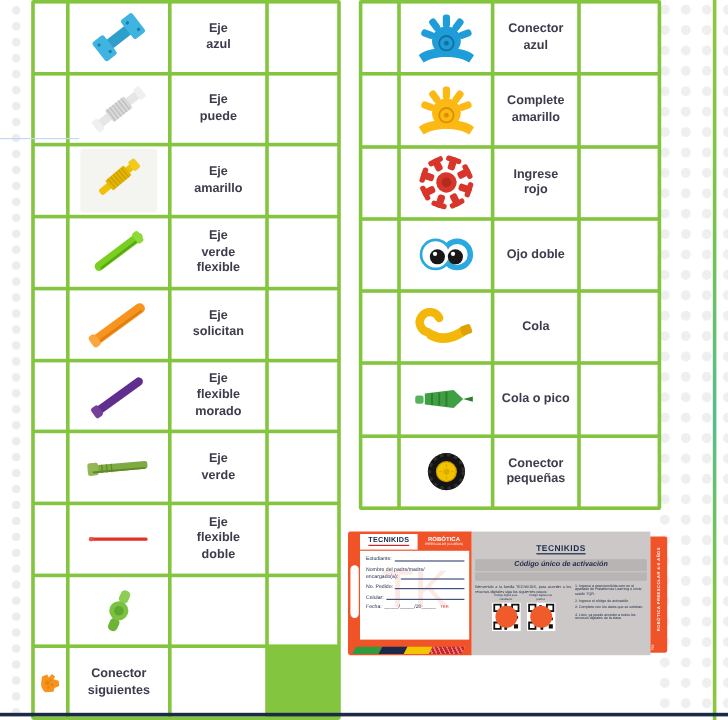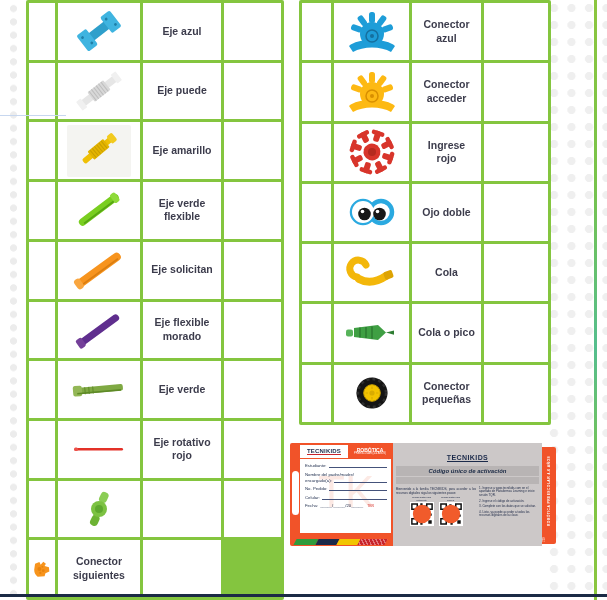--- a/index.html
+++ b/index.html
@@ -16,21 +16,21 @@
     background:linear-gradient(180deg,#8CC63F 0%,#79C34A 30%,#55BE8F 58%,#7FC444 82%,#8CC63F 100%);}
   .navy-line{position:absolute;left:0;top:594px;width:607px;height:3px;background:#1B2A45;z-index:2;}
   .blue-artifact{position:absolute;left:0;top:115px;width:66px;height:1.2px;background:#C7D7EF;z-index:3;}
 
   
   .ptable{position:absolute;z-index:1;display:grid;gap:3px;padding:3px;background:#84C53F;border-radius:2px;}
   .ptable .cell{background:#fff;display:flex;align-items:center;justify-content:center;overflow:hidden;}
   .ptable .lbl{font-size:10.5px;font-weight:bold;color:#3C3C4C;text-align:center;line-height:1.3;}
   .t-left{left:26px;top:0;width:252px;height:594px;
     grid-template-columns:26px 82px 78px 1fr;grid-template-rows:repeat(10,1fr);}
-  .t-left .lbl{padding:0 8px;}
+  .t-left .lbl{padding:0 20px;}
   .t-right{left:299px;top:0;width:246px;height:419px;
     grid-template-columns:29px 75px 69px 1fr;grid-template-rows:repeat(7,1fr);}
   .t-right .lbl{padding:0 5px;}
   .photo{background:#F4F4F1;border-radius:2px;padding:1px 3px;}
 
   
   .card{position:absolute;left:290px;top:443px;width:266px;height:103px;display:flex;z-index:1;}
   .card-left{width:103px;background:#F15329;position:relative;padding:2px 2px 2px 2px;border-radius:2px 0 0 2px;box-sizing:border-box;}
   .punch{position:absolute;left:1.5px;top:28px;width:7px;height:44px;background:#fff;border-radius:4px;}
   .cl-head{display:flex;height:13px;gap:1px;margin-left:8px;}
@@ -185,21 +185,21 @@
     <div class="cell lbl">Eje verde</div>
     <div class="cell"></div>
 
     <div class="cell"></div>
     <div class="cell">
       <svg width="60" height="48" viewBox="0 0 60 48">
         <rect x="6" y="23" width="48" height="2.6" rx="1.3" fill="#E33128"></rect>
         <rect x="5" y="22.5" width="4" height="3.6" rx="1.5" fill="#EC5048"></rect>
       </svg>
     </div>
-    <div class="cell lbl">Eje rotativo rojo</div>
+    <div class="cell lbl">Eje flexible doble</div>
     <div class="cell"></div>
 
     <div class="cell"></div>
     <div class="cell">
       <svg width="60" height="48" viewBox="0 0 60 48">
         <rect x="31" y="7" width="8" height="11" rx="3.5" transform="rotate(25 35 12)" fill="#8BCD55"></rect>
         <rect x="22" y="30" width="8" height="11" rx="3.5" transform="rotate(25 26 35)" fill="#6DB334"></rect>
         <circle cx="30" cy="24" r="8" fill="#7CC242"></circle>
         <circle cx="30" cy="24" r="4" fill="#5EA82E"></circle>
       </svg>
@@ -254,21 +254,21 @@
         <rect x="27" y="4" width="6" height="11" rx="2.5" transform="rotate(36 30 26)"></rect>
         <rect x="27" y="4" width="6" height="11" rx="2.5" transform="rotate(-70 30 26)"></rect>
         <rect x="27" y="4" width="6" height="11" rx="2.5" transform="rotate(70 30 26)"></rect>
             </g>
         <path d="M7 38 C15 30 45 30 53 38 L49 44 C39 38 21 38 11 44 Z"></path>
           </g>
         <circle cx="30" cy="28" r="6" fill="none" stroke="#D88F00" stroke-width="1.5"></circle>
         <circle cx="30" cy="28" r="2" fill="#D88F00"></circle>
       </svg>
     </div>
-    <div class="cell lbl">Conector acceder</div>
+    <div class="cell lbl">Complete amarillo</div>
     <div class="cell"></div>
 
     <div class="cell"></div>
     <div class="cell">
       <svg width="60" height="48" viewBox="0 0 60 48">
         <g fill="#D8352B" transform="rotate(18 30 24)">
           <g>
               <rect x="27" y="2" width="6" height="11" rx="2"></rect>
               <rect x="23.5" y="2" width="13" height="4.5" rx="2"></rect>
             </g>

